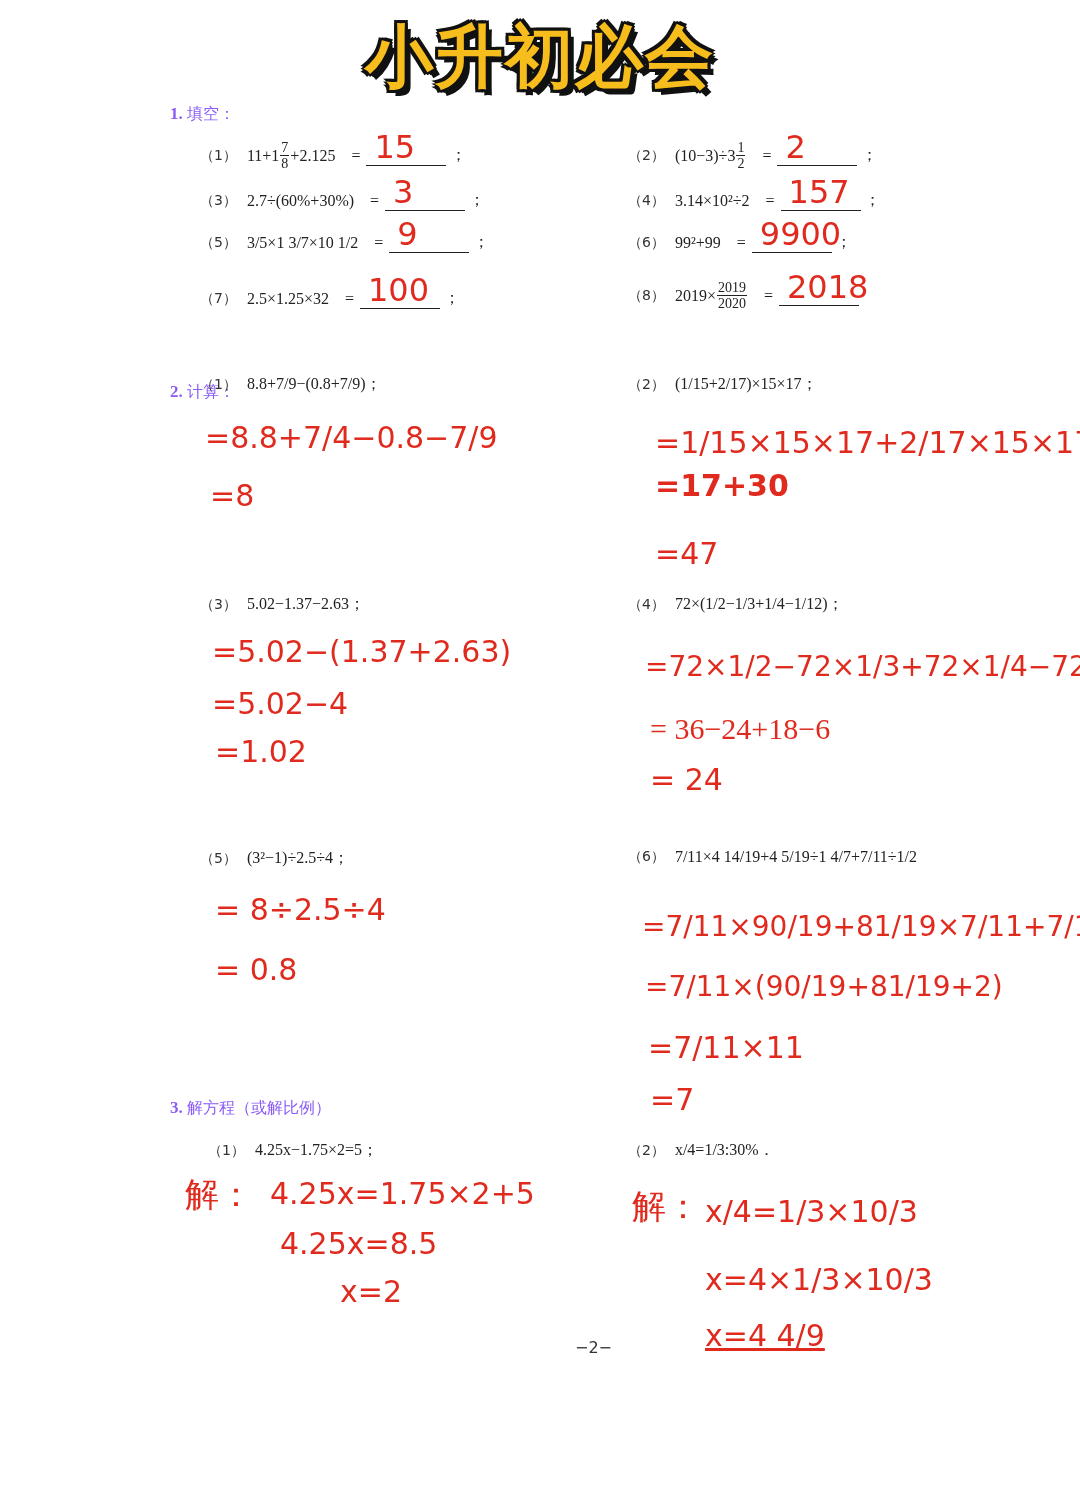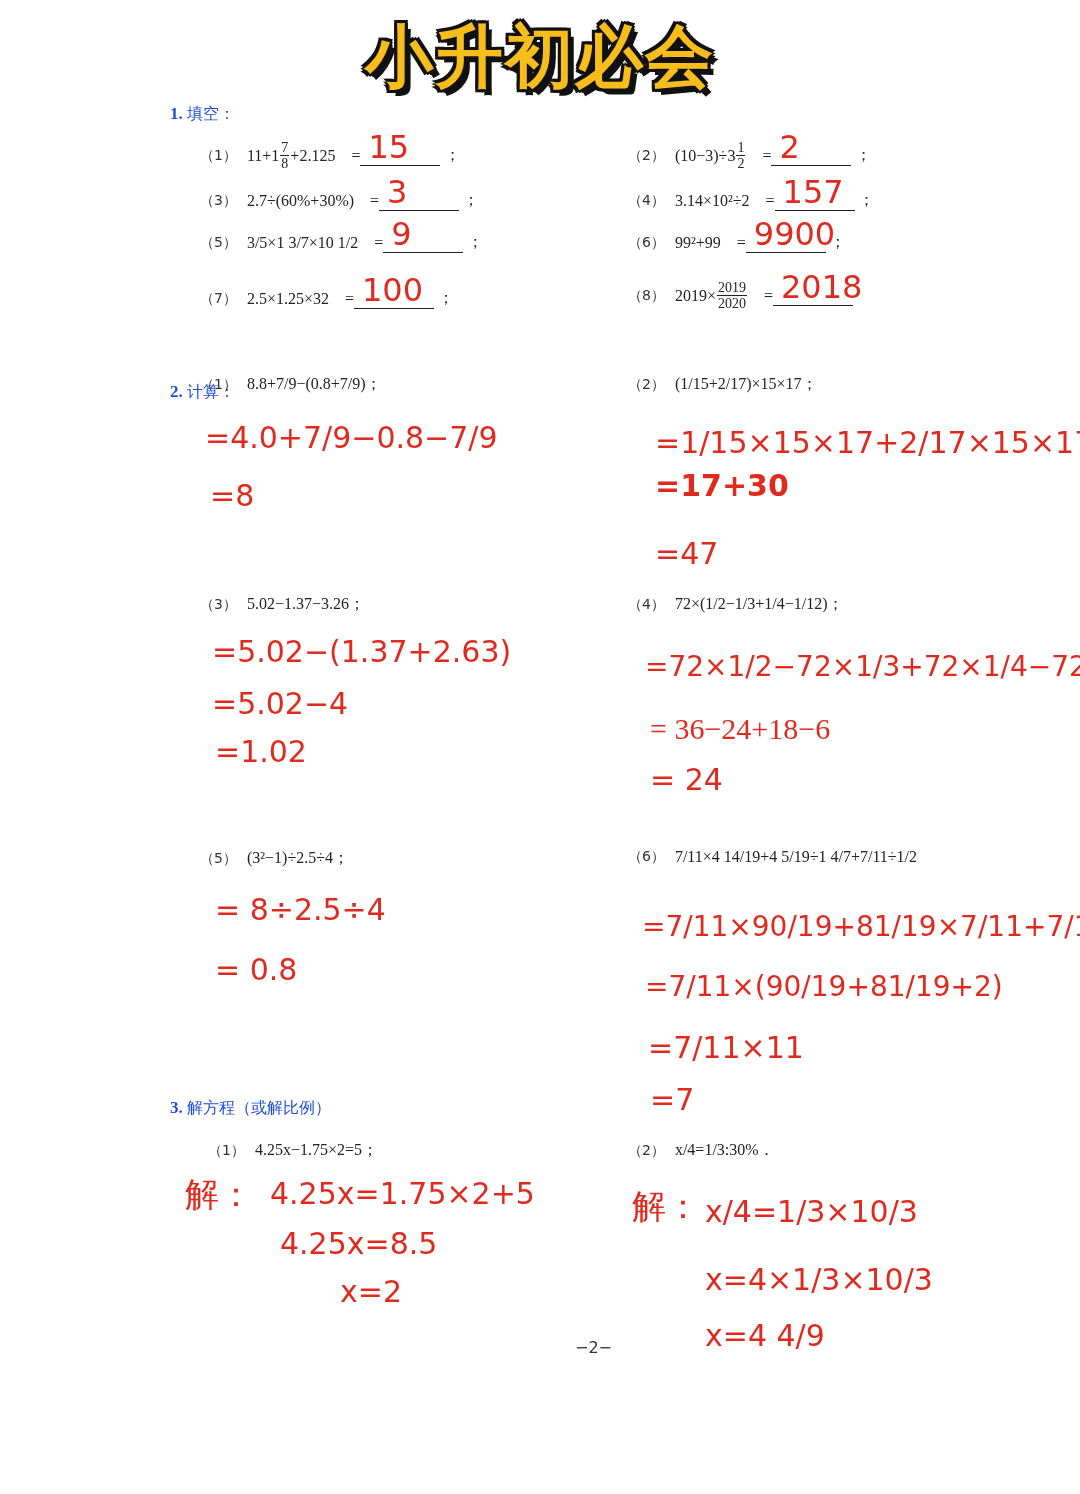--- a/index.html
+++ b/index.html
@@ -4,29 +4,29 @@
 <style>
   html, body { margin:0; padding:0; }
   body { width:1080px; height:1494px; background:#ffffff; position:relative; overflow:hidden;
          font-family:"Liberation Serif", "DejaVu Serif", serif; color:#222; }
   .title { position:absolute; left:0; top:12px; width:1080px; text-align:center;
            font-family:Liberation Sans, sans-serif; font-weight:bold; font-size:68px; color:#f7bd1c;
            letter-spacing:2px;
            text-shadow: -3px -3px 0 #111, 3px -3px 0 #111, -3px 3px 0 #111, 3px 3px 0 #111,
                         0 -3px 0 #111, 0 3px 0 #111, -3px 0 0 #111, 3px 0 0 #111, 6px 6px 0 #111; }
   .abs { position:absolute; }
-  .sec { font-size:17px; font-weight:bold; color:#1d4ed8; }
+  .sec { font-size:17px; font-weight:bold; color:#8b5cf6; }
   .sec .cn { font-family:"DejaVu Sans", sans-serif; font-weight:normal; font-size:16px; }
   .q { font-size:16px; color:#222; white-space:nowrap; display:flex; align-items:center; }
   .q .num { font-family:"DejaVu Sans", sans-serif; font-size:14px; margin-right:10px; color:#333; }
   .frac { display:inline-flex; flex-direction:column; align-items:center; vertical-align:middle;
           font-size:14px; line-height:1.1; margin:0 1px; }
   .frac .n { border-bottom:1px solid #222; padding:0 1px; }
   .blank { display:inline-block; border-bottom:1px solid #222; min-width:80px; height:20px;
-           position:relative; margin-right:4px; }
+           position:relative; margin-left:6px; margin-right:4px; }
   .ans { position:absolute; bottom:2px; left:8px; color:#e02a1e; font-family:"DejaVu Sans", sans-serif;
          font-size:32px; line-height:1; font-weight:normal; }
   .hw { color:#e02a1e; font-family:"DejaVu Sans", sans-serif; font-size:30px; white-space:nowrap; }
   .pg { font-family:"DejaVu Sans", sans-serif; font-size:16px; color:#333; }
 </style>
 </head>
 <body>
 
 <div class="title">小升初必会</div>
 
@@ -129,34 +129,34 @@
 
 <div class="abs sec" style="left:170px;top:334px;margin-top:48px;">
   <span>2.</span>
   <span class="cn">计算：</span>
 </div>
 
 <div class="abs q" style="left:200px;top:374px;">
   <span class="num">（1）</span>
   <span>8.8+7/9−(0.8+7/9)；</span>
 </div>
-<div class="abs hw" style="left:205px;top:420px;">=4.0+7/9−0.8−7/9</div>
+<div class="abs hw" style="left:205px;top:420px;">=8.8+7/4−0.8−7/9</div>
 <div class="abs hw" style="left:210px;top:478px;">=8</div>
 
 <div class="abs q" style="left:628px;top:374px;">
   <span class="num">（2）</span>
   <span>(1/15+2/17)×15×17；</span>
 </div>
 <div class="abs hw" style="left:655px;top:425px;">=1/15×15×17+2/17×15×17</div>
 <div class="abs hw" style="left:655px;top:468px;font-weight:bold;">=17+30</div>
 <div class="abs hw" style="left:655px;top:536px;">=47</div>
 
 <div class="abs q" style="left:200px;top:594px;">
   <span class="num">（3）</span>
-  <span>5.02−1.37−3.26；</span>
+  <span>5.02−1.37−2.63；</span>
 </div>
 <div class="abs hw" style="left:212px;top:634px;">=5.02−(1.37+2.63)</div>
 <div class="abs hw" style="left:212px;top:686px;">=5.02−4</div>
 <div class="abs hw" style="left:215px;top:734px;">=1.02</div>
 
 <div class="abs q" style="left:628px;top:594px;">
   <span class="num">（4）</span>
   <span>72×(1/2−1/3+1/4−1/12)；</span>
 </div>
 <div class="abs hw" style="left:645px;top:650px;font-size:28px;">=72×1/2−72×1/3+72×1/4−72×1/12</div>
@@ -193,15 +193,15 @@
 <div class="abs hw" style="left:280px;top:1226px;">4.25x=8.5</div>
 <div class="abs hw" style="left:340px;top:1274px;">x=2</div>
 
 <div class="abs q" style="left:628px;top:1140px;">
   <span class="num">（2）</span>
   <span>x/4=1/3:30%．</span>
 </div>
 <div class="abs hw" style="left:632px;top:1184px;font-size:34px;">解：</div>
 <div class="abs hw" style="left:705px;top:1194px;">x/4=1/3×10/3</div>
 <div class="abs hw" style="left:705px;top:1262px;">x=4×1/3×10/3</div>
-<div class="abs hw" style="left:705px;top:1318px;">x=4 4/9</div>
+<div class="abs hw" style="left:705px;top:1318px;text-decoration:underline;">x=4 4/9</div>
 
 <div class="abs pg" style="left:575px;top:1338px;">−2−</div>
 
 </body></html>

